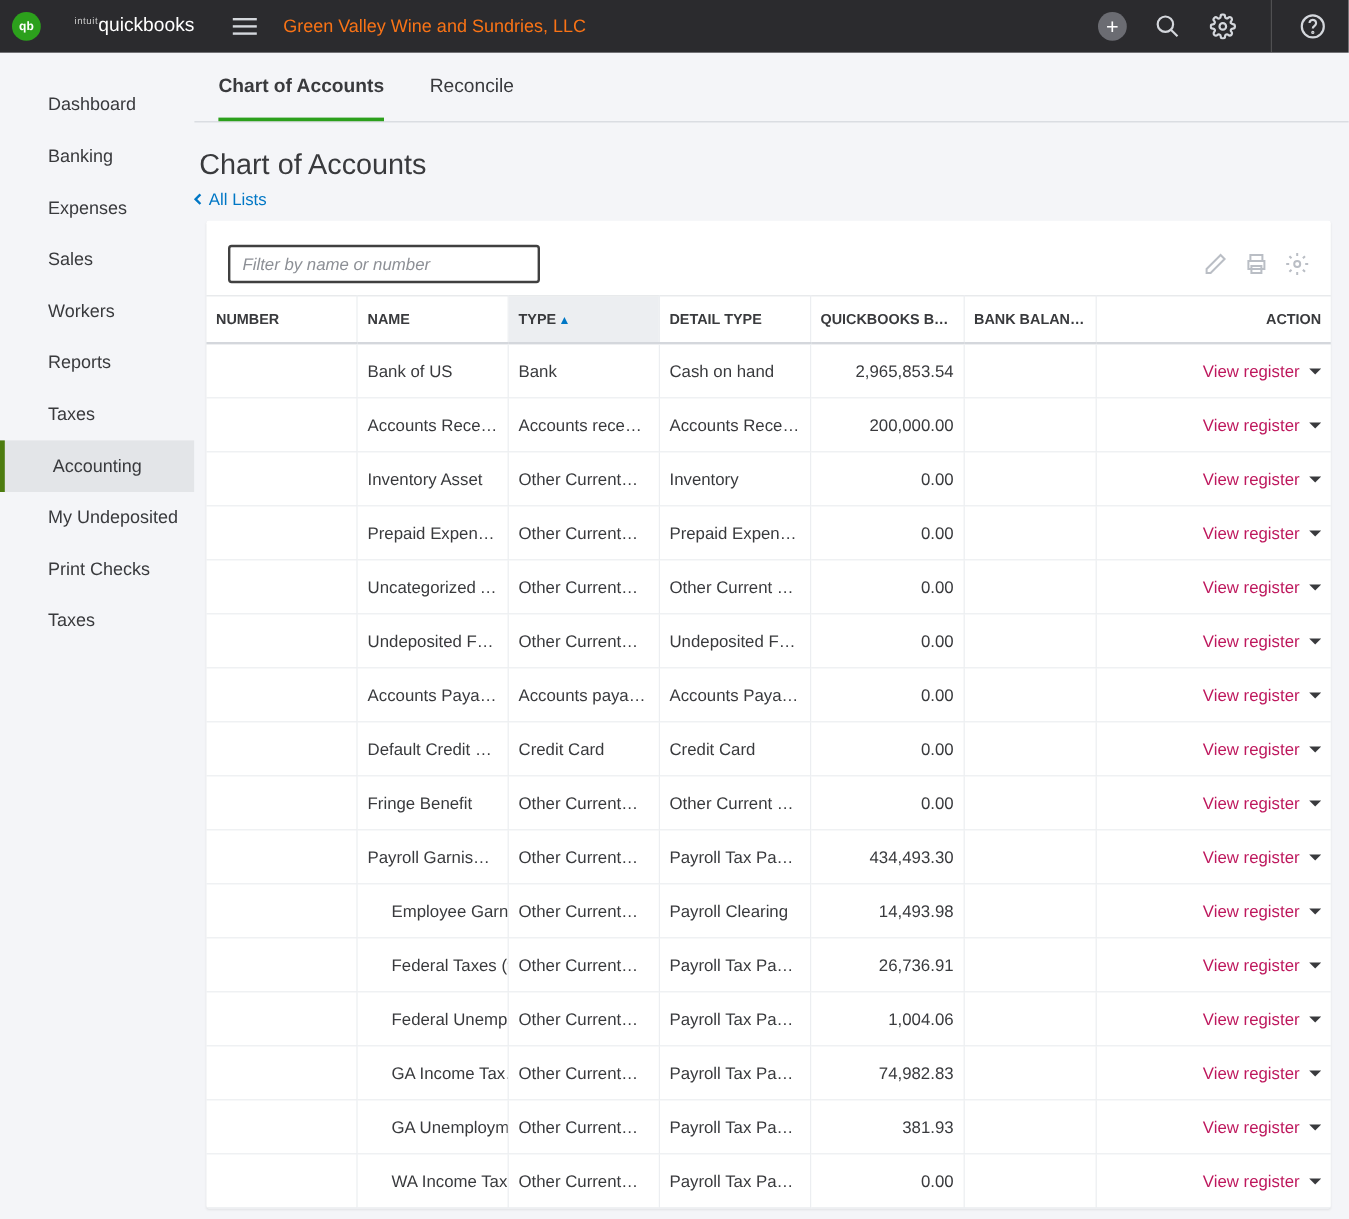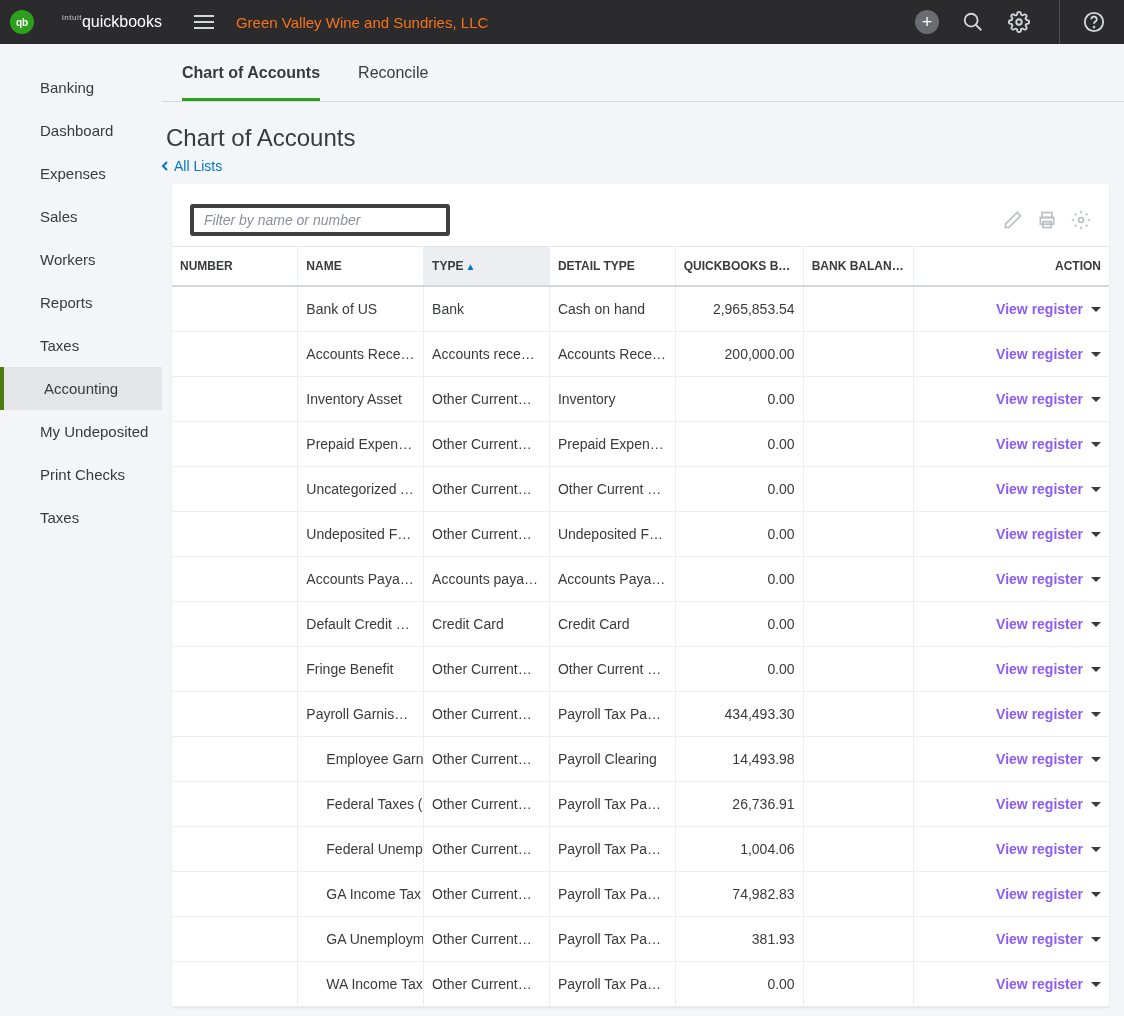--- a/index.html
+++ b/index.html
@@ -34,36 +34,36 @@
 .breadcrumb { display:flex; align-items:center; gap:4px; margin-top:6px; margin-left:-6px; color:#0077c5; font-size:14px; cursor:pointer; }
 .breadcrumb svg { width:10px; height:10px; }
 .header-actions { display:flex; gap:12px; }
 .btn-outline { height:34px; padding:0 18px; border:1px solid #8d9096; background:#fff; border-radius:4px; font-size:14px; font-weight:600; color:#393a3d; cursor:pointer; }
 .btn-new-wrap { display:flex; }
 .btn-new { height:34px; padding:0 18px; background:#2ca01c; color:#fff; border:none; border-radius:4px 0 0 4px; font-size:14px; font-weight:700; cursor:pointer; }
 .btn-new-caret { height:34px; width:30px; background:#2ca01c; border:none; border-left:1px solid #238815; border-radius:0 4px 4px 0; display:flex; align-items:center; justify-content:center; cursor:pointer; }
 .btn-new-caret::after { content:""; border:5px solid transparent; border-top-color:#fff; margin-top:5px; }
 .card { background:#fff; margin:10px 15px 0 10px; border-radius:2px; box-shadow:0 1px 2px rgba(0,0,0,0.08); padding-top:20px; }
 .card-toolbar { display:flex; align-items:center; padding:0 18px 10px; }
-.filter-input { width:260px; height:32px; border:4px solid #404040; border-radius:3px; padding:0 10px; font-size:14px; color:#6b6c72; }
+.filter-input { width:260px; height:32px; border:2px solid #404040; border-radius:3px; padding:0 10px; font-size:14px; color:#6b6c72; }
 .filter-input::placeholder { color:#8d9096; font-style:italic; }
 .toolbar-spacer { flex:1; }
 .toolbar-icons { display:flex; gap:14px; color:#babec5; }
 .toolbar-icons svg { width:20px; height:20px; cursor:pointer; }
 .table { width:100%; border-collapse:collapse; table-layout:fixed; }
 .table th { text-align:left; font-size:12px; font-weight:700; padding:12px 8px; border-bottom:2px solid #d4d7dc; border-top:1px solid #e3e5e8; color:#393a3d; white-space:nowrap; overflow:hidden; text-overflow:ellipsis; }
 .table th.col-qb, .table th.col-bank, .table th.col-action { text-align:right; }
 .table th:not(:last-child) { border-right:1px solid #eceef1; }
 .th-type { background:#eceef1; }
 .sort-arrow { color:#0077c5; font-size:10px; margin-left:2px; }
 .table td { font-size:14px; padding:14px 8px; border-bottom:1px solid #eceef1; white-space:nowrap; overflow:hidden; text-overflow:ellipsis; color:#393a3d; }
 .table td:not(:last-child) { border-right:1px solid #eceef1; }
 .td-qb { text-align:right; }
 .td-action { text-align:right; padding-right:14px; }
-.action-link { color:#8b5cf6; font-weight:700; font-size:14px; cursor:pointer; }
+.action-link { color:#be185d; font-weight:400; font-size:14px; cursor:pointer; }
 .action-caret { display:inline-block; margin-left:8px; cursor:pointer; }
 .action-caret::after { content:""; display:inline-block; border:5px solid transparent; border-top-color:#393a3d; vertical-align:middle; margin-top:3px; }
 .indent { padding-left:20px; display:inline-block; }
 .col-number { width:116px; }
 .col-name { width:116px; }
 .col-type { width:116px; }
 .col-detail { width:116px; }
 .col-qb { width:118px; }
 .col-bank { width:102px; }
 .col-action { width:180px; }
@@ -106,22 +106,22 @@
           <circle cx="12" cy="12" r="10"></circle>
           <path d="M9 9a3 3 0 1 1 4.5 2.6c-.9.5-1.5 1-1.5 2.4"></path>
           <circle cx="12" cy="17.5" r="0.5" fill="currentColor"></circle>
         </svg>
     </div>
   </div>
 </div>
 
 <div class="layout">
   <div class="sidebar" id="sidebar">
+      <div class="nav-item">Dashboard</div>
       <div class="nav-item">Banking</div>
-      <div class="nav-item">Dashboard</div>
       <div class="nav-item">Expenses</div>
       <div class="nav-item">Sales</div>
       <div class="nav-item">Workers</div>
       <div class="nav-item">Reports</div>
       <div class="nav-item">Taxes</div>
       <div class="nav-item active">Accounting</div>
       <div class="nav-item">My Undeposited</div>
       <div class="nav-item">Print Checks</div>
       <div class="nav-item">Taxes</div>
     </div>

